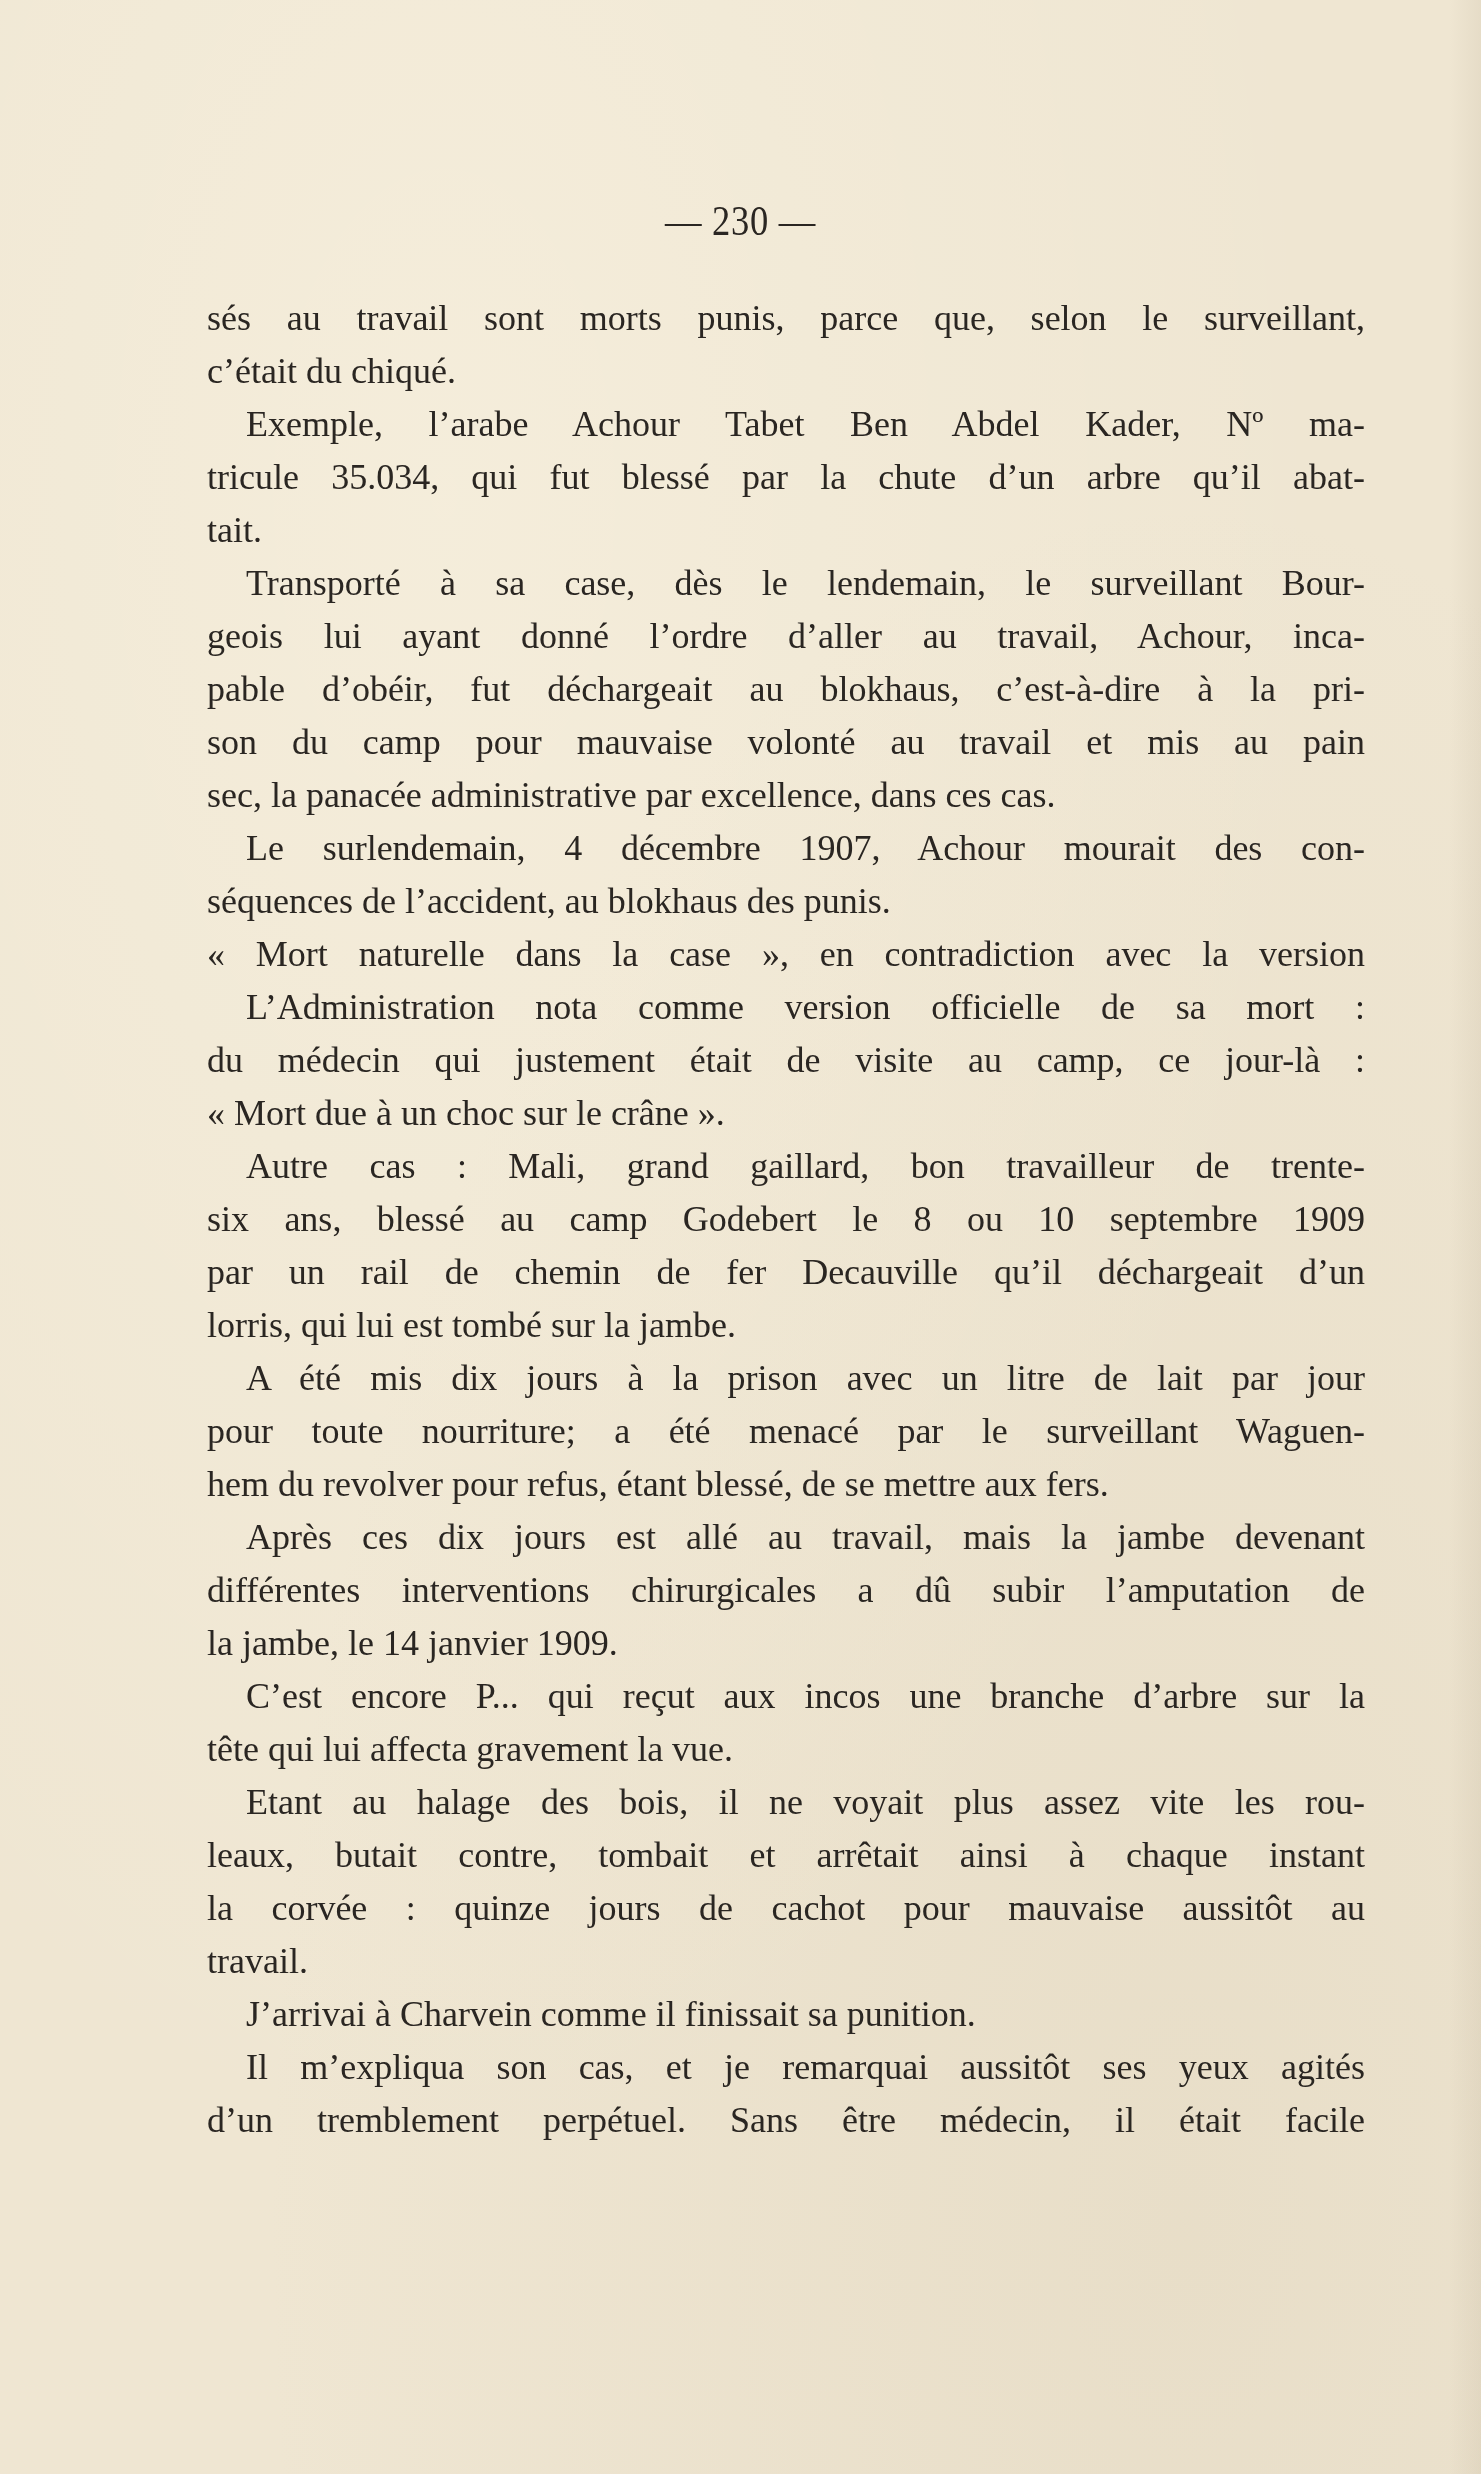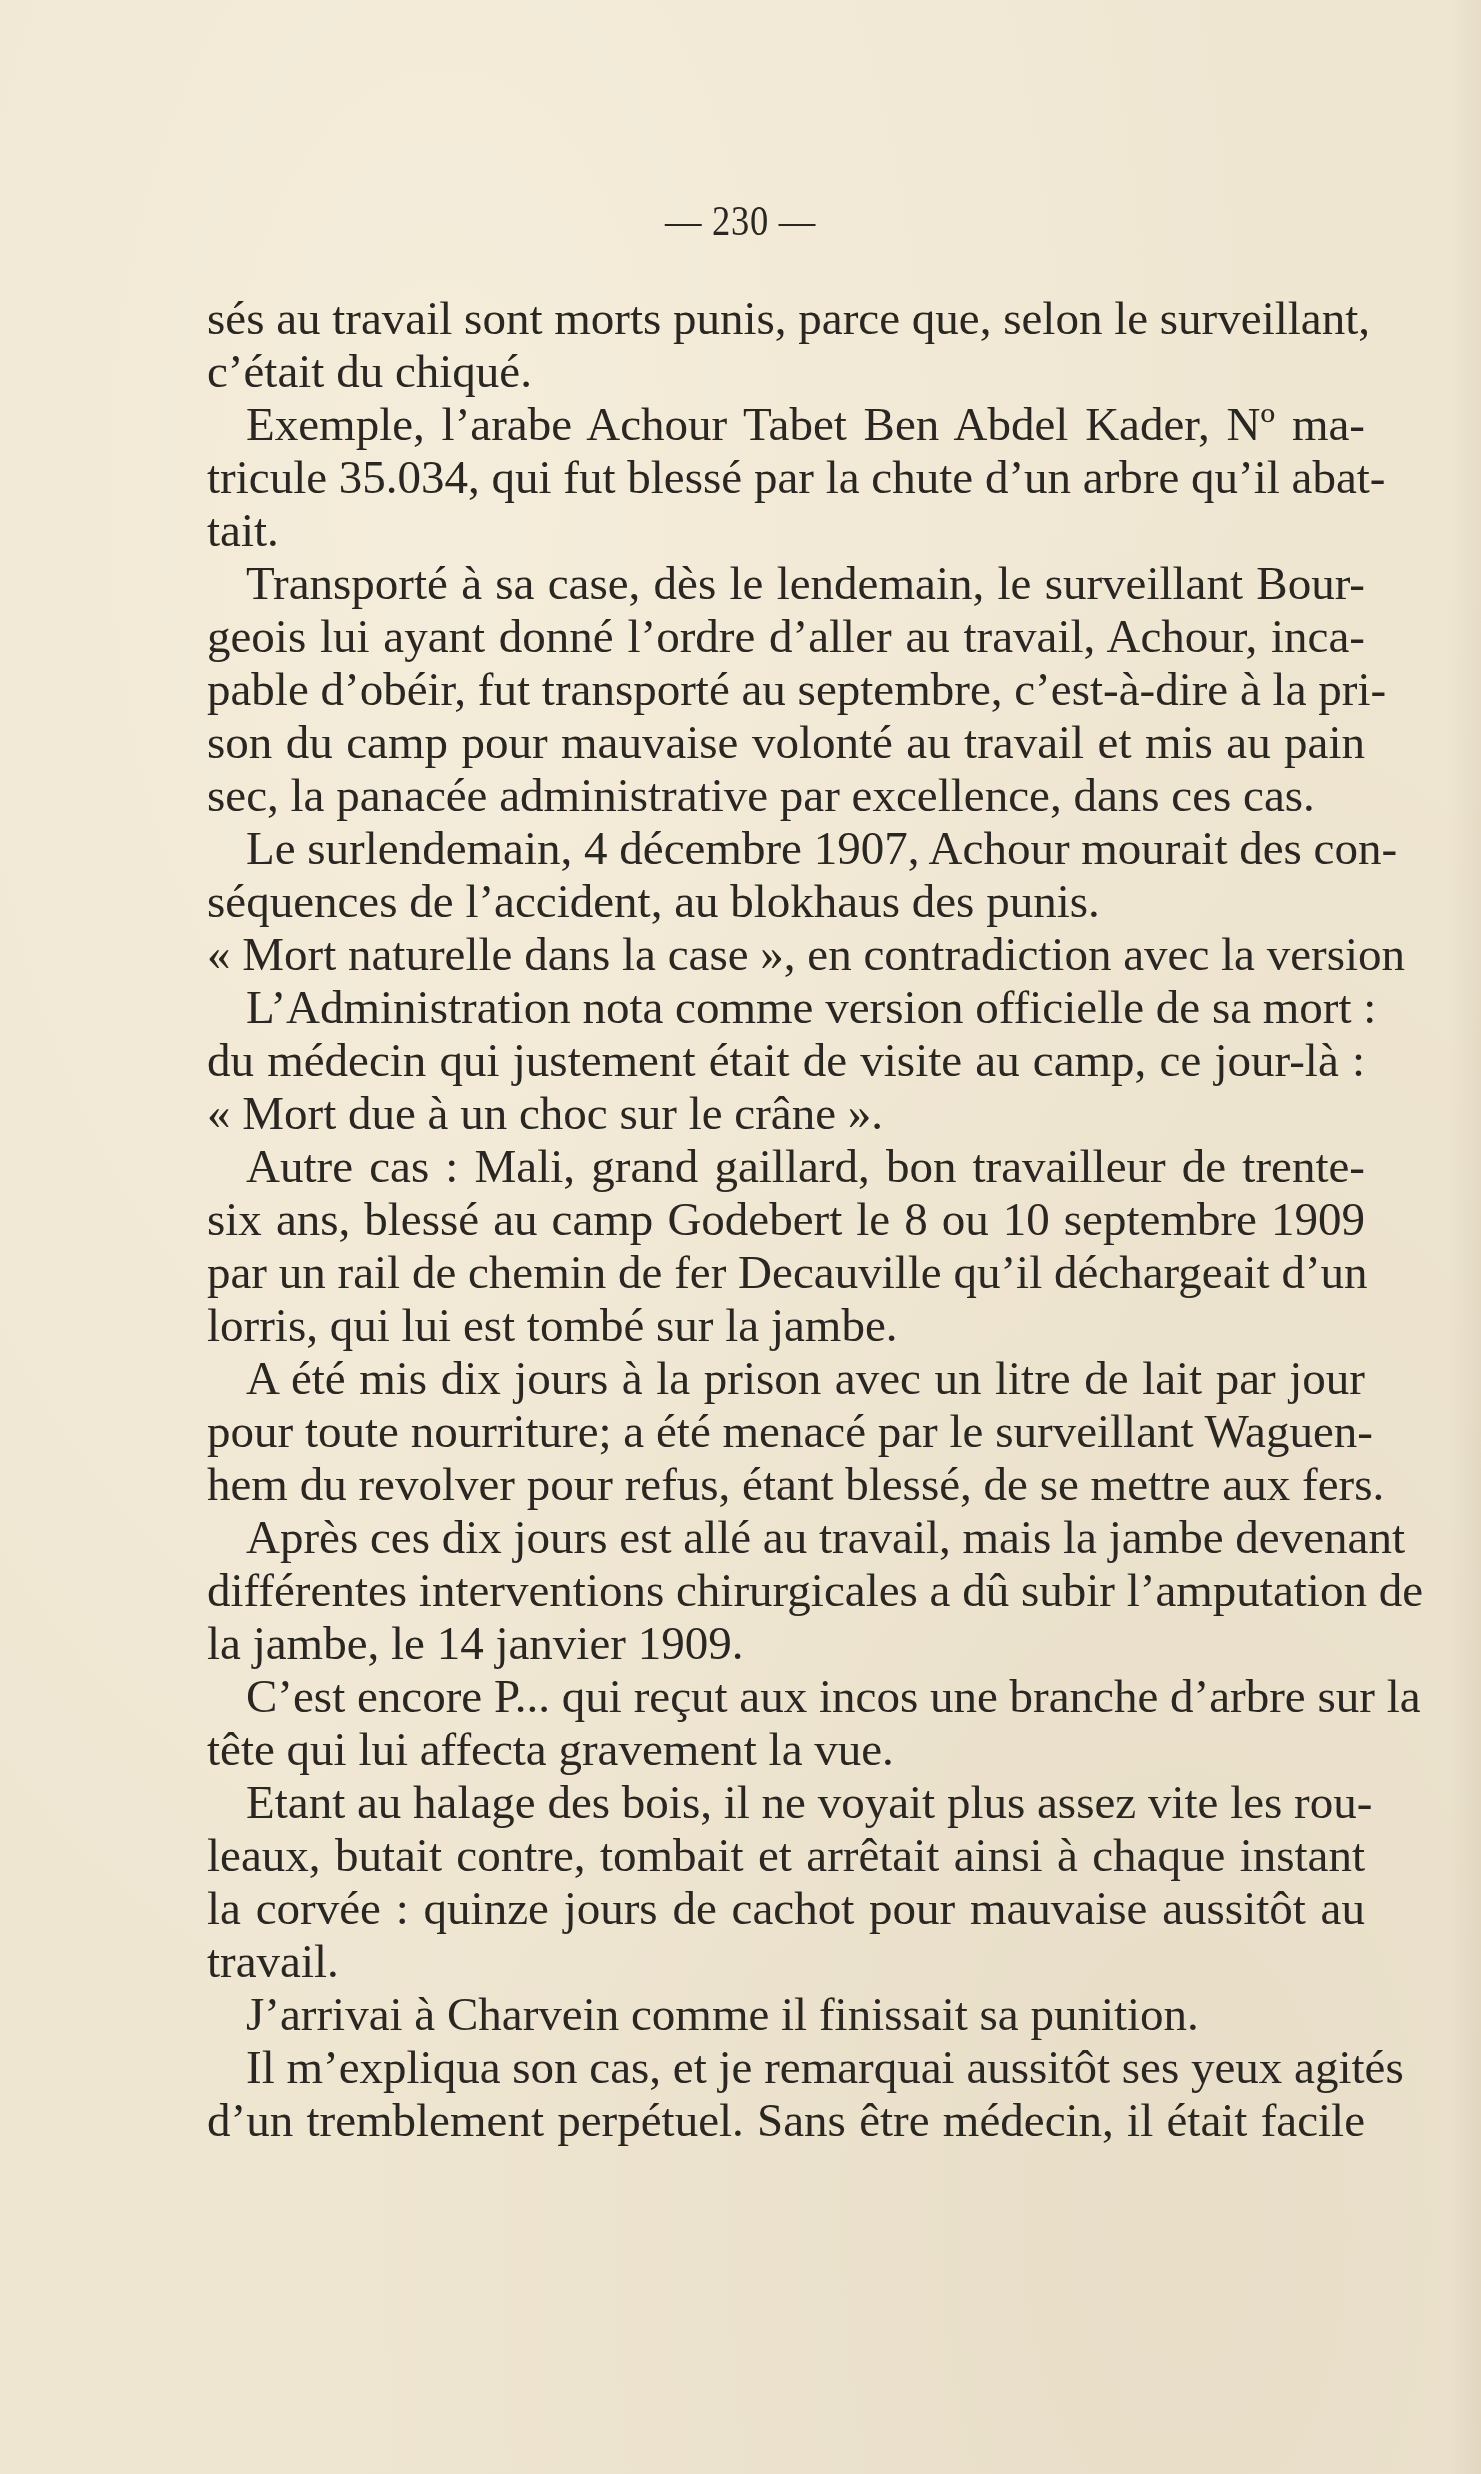--- a/index.html
+++ b/index.html
@@ -15,21 +15,21 @@
   }
   .page-number {
     position: absolute; top: 196px; left: 0; width: 1481px;
     text-align: center; font-size: 43px; letter-spacing: 0.8px;
     transform: scaleX(0.85);
   }
   .body-text {
     position: absolute; top: 292px; left: 207px; width: 1158px;
   }
   .line {
-    height: 53px; line-height: 53px; font-size: 47px;
+    height: 53px; line-height: 53px; font-size: 36px;
     white-space: nowrap; overflow: visible;
     text-align: justify; text-align-last: justify;
   }
   .line.last { text-align-last: left; }
   .line.indent { padding-left: 39px; }
   .spine-shadow {
     position: absolute; top: 0; right: 0; width: 32px; height: 2475px;
     background: linear-gradient(to right, rgba(0,0,0,0), rgba(120,100,70,0.08));
   }
 </style>
@@ -39,21 +39,21 @@
 <div class="page-number">— 230 —</div>
 
 <div class="body-text" id="body-text">
     <div class="line">sés au travail sont morts punis, parce que, selon le surveillant,</div>
     <div class="line last">c’était du chiqué.</div>
     <div class="line indent">Exemple, l’arabe Achour Tabet Ben Abdel Kader, Nº ma-</div>
     <div class="line">tricule 35.034, qui fut blessé par la chute d’un arbre qu’il abat-</div>
     <div class="line last">tait.</div>
     <div class="line indent">Transporté à sa case, dès le lendemain, le surveillant Bour-</div>
     <div class="line">geois lui ayant donné l’ordre d’aller au travail, Achour, inca-</div>
-    <div class="line">pable d’obéir, fut transporté au septembre, c’est-à-dire à la pri-</div>
+    <div class="line">pable d’obéir, fut déchargeait au blokhaus, c’est-à-dire à la pri-</div>
     <div class="line">son du camp pour mauvaise volonté au travail et mis au pain</div>
     <div class="line last">sec, la panacée administrative par excellence, dans ces cas.</div>
     <div class="line indent">Le surlendemain, 4 décembre 1907, Achour mourait des con-</div>
     <div class="line last">séquences de l’accident, au blokhaus des punis.</div>
     <div class="line">« Mort naturelle dans la case », en contradiction avec la version</div>
     <div class="line indent">L’Administration nota comme version officielle de sa mort :</div>
     <div class="line">du médecin qui justement était de visite au camp, ce jour-là :</div>
     <div class="line last">« Mort due à un choc sur le crâne ».</div>
     <div class="line indent">Autre cas : Mali, grand gaillard, bon travailleur de trente-</div>
     <div class="line">six ans, blessé au camp Godebert le 8 ou 10 septembre 1909</div>

